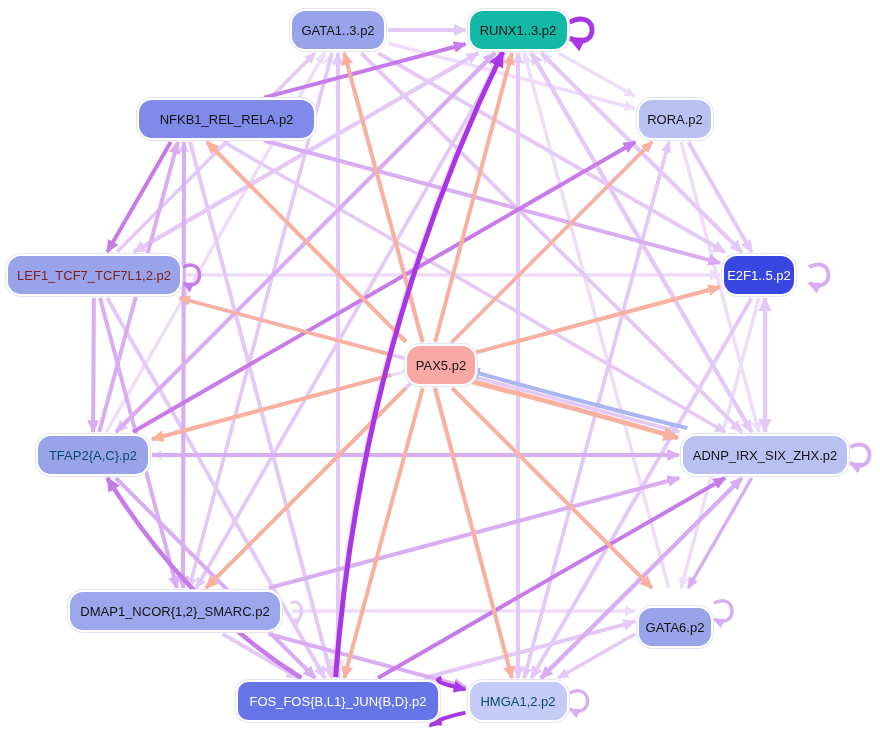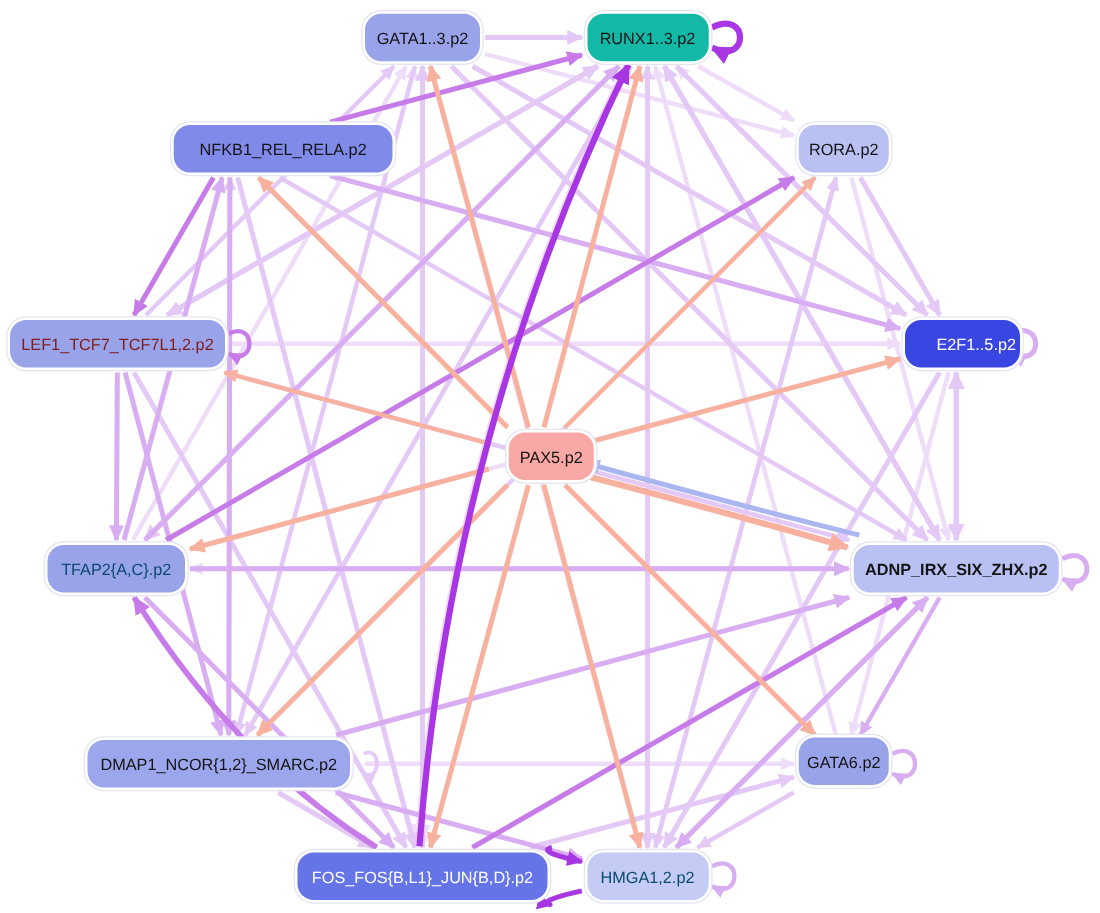--- a/index.html
+++ b/index.html
@@ -127,22 +127,22 @@
       <path d="M714,603 C738,591 738,631 714,619" fill="none" stroke="#d9adf2" stroke-width="3.5" marker-end="url(#arrow-lav3)"></path>
       <path d="M569.5,693 C593.5,681 593.5,721 569.5,709" fill="none" stroke="#d9adf2" stroke-width="3.5" marker-end="url(#arrow-lav3)"></path>
       <path d="M291,603 C305,596 305,626 291,619" fill="none" stroke="#e4c9f6" stroke-width="3" marker-end="url(#arrow-lav2)"></path>
     </svg>
   <div id="node-layer">
       <div class="node" style="left: 292px; top: 11px; width: 92px; height: 38px; background: rgb(153, 163, 233); color: rgb(20, 20, 20);">GATA1..3.p2</div>
       <div class="node" style="left: 469.5px; top: 11px; width: 97px; height: 38px; background: #14b8a6; color: rgb(20, 20, 20);">RUNX1..3.p2</div>
       <div class="node" style="left: 108px; top: 100px; width: 175px; height: 38px; background: rgb(127, 138, 233); color: rgb(20, 20, 20); margin-left: 31px;">NFKB1_REL_RELA.p2</div>
       <div class="node" style="left: 639px; top: 100px; width: 72px; height: 38px; background: rgb(185, 192, 242); color: rgb(20, 20, 20);">RORA.p2</div>
       <div class="node" style="left: 8px; top: 256px; width: 172px; height: 38px; background: rgb(153, 163, 233); color: #7f1d1d;">LEF1_TCF7_TCF7L1,2.p2</div>
-      <div class="node" style="left: 724px; top: 256px; width: 70px; height: 38px; background: rgb(58, 70, 226); color: rgb(255, 255, 255); padding-left: 22px;">E2F1..5.p2</div>
+      <div class="node" style="left: 724px; top: 256px; width: 70px; height: 38px; background: rgb(58, 70, 226); color: rgb(255, 255, 255);">E2F1..5.p2</div>
       <div class="node" style="left: 395px; top: 346px; width: 68px; height: 38px; background: rgb(249, 168, 166); color: rgb(20, 20, 20); margin-left: 12px;">PAX5.p2</div>
       <div class="node" style="left: 38px; top: 436px; width: 110px; height: 38px; background: rgb(153, 163, 233); color: #0c4a6e;">TFAP2{A,C}.p2</div>
-      <div class="node" style="left: 683px; top: 436px; width: 164px; height: 38px; background: rgb(185, 192, 242); color: rgb(20, 20, 20); font-weight: bold;">ADNP_IRX_SIX_ZHX.p2</div>
+      <div class="node" style="left: 683px; top: 436px; width: 164px; height: 38px; background: rgb(185, 192, 242); color: rgb(20, 20, 20);">ADNP_IRX_SIX_ZHX.p2</div>
       <div class="node" style="left: 70px; top: 592px; width: 210px; height: 38px; background: rgb(156, 166, 236); color: rgb(20, 20, 20);">DMAP1_NCOR{1,2}_SMARC.p2</div>
-      <div class="node" style="left: 639px; top: 590px; width: 72px; height: 38px; background: rgb(153, 163, 233); color: rgb(20, 20, 20);">GATA6.p2</div>
-      <div class="node" style="left: 238px; top: 682px; width: 200px; height: 38px; background: rgb(101, 116, 230); color: rgb(255, 255, 255);">FOS_FOS{B,L1}_JUN{B,D}.p2</div>
+      <div class="node" style="left: 639px; top: 608px; width: 72px; height: 38px; background: rgb(153, 163, 233); color: rgb(20, 20, 20);">GATA6.p2</div>
+      <div class="node" style="left: 238px; top: 682px; width: 200px; height: 38px; background: rgb(101, 116, 230); color: rgb(255, 255, 255); border-radius: 10px;">FOS_FOS{B,L1}_JUN{B,D}.p2</div>
       <div class="node" style="left: 469.5px; top: 682px; width: 97px; height: 38px; background: rgb(196, 203, 245); color: #0c4a6e;">HMGA1,2.p2</div>
     </div>
 </div>
 
 </body></html>

